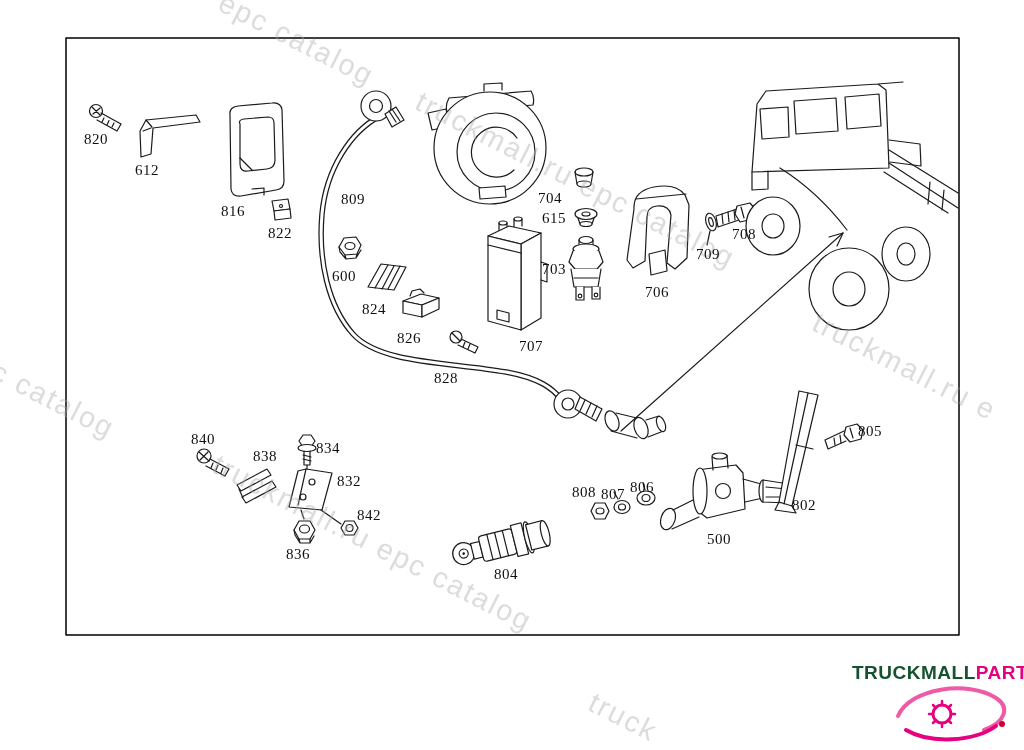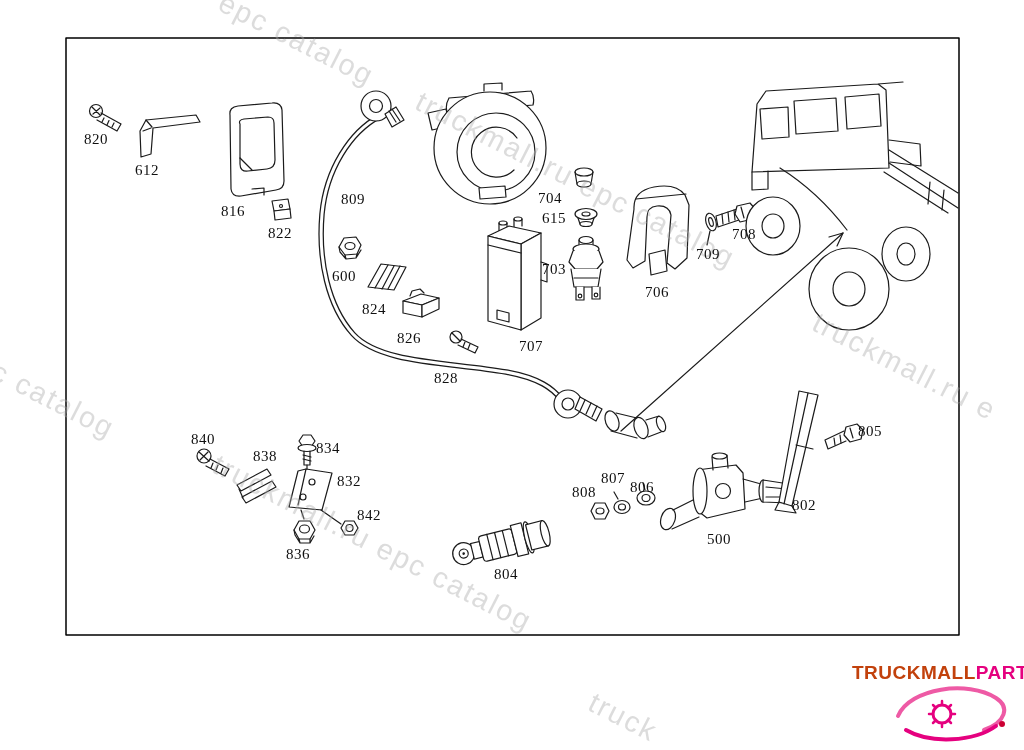--- a/index.html
+++ b/index.html
@@ -28,21 +28,21 @@
     font-size: 29px; letter-spacing: 2px;
     white-space: nowrap;
     transform: rotate(27deg);
     transform-origin: left top;
     font-family: "Liberation Sans", sans-serif;
     pointer-events: none;
   }
   
   .logo { position: absolute; z-index: 4; left: 852px; top: 662px; width: 170px; }
   .logo-text { font-family: "Liberation Sans", sans-serif; font-weight: bold; font-size: 19px; letter-spacing: 0.5px; white-space: nowrap; }
-  .logo-gray { color: #c2410c; }
+  .logo-gray { color: #14532d; }
   .logo-pink { color: #e5017f; }
   .logo-swoosh { margin-left: 38px; margin-top: -2px; }
 </style>
 </head>
 <body>
 
 <div class="wm" style="left:228px; top:-14px;">epc catalog</div>
 <div class="wm" style="left:425px; top:85px;">truckmall.ru epc catalog</div>
 <div class="wm" style="left:822px; top:306px;">truckmall.ru e</div>
 <div class="wm" style="left:-48px; top:330px;">l epc catalog</div>
@@ -334,21 +334,21 @@
 <div class="lbl" style="left:732px; top:226px;">708</div>
 <div class="lbl" style="left:696px; top:246px;">709</div>
 <div class="lbl" style="left:191px; top:431px;">840</div>
 <div class="lbl" style="left:253px; top:448px;">838</div>
 <div class="lbl" style="left:316px; top:440px;">834</div>
 <div class="lbl" style="left:337px; top:473px;">832</div>
 <div class="lbl" style="left:357px; top:507px;">842</div>
 <div class="lbl" style="left:286px; top:546px;">836</div>
 <div class="lbl" style="left:494px; top:566px;">804</div>
 <div class="lbl" style="left:572px; top:484px;">808</div>
-<div class="lbl" style="left:601px; top:470px;text-align:right;">807</div>
+<div class="lbl" style="left:601px; top:486px;text-align:right;">807</div>
 <div class="lbl" style="left:630px; top:469px;margin-top:10px;">806</div>
 <div class="lbl" style="left:707px; top:531px;">500</div>
 <div class="lbl" style="left:858px; top:423px;">805</div>
 <div class="lbl" style="left:792px; top:497px;">802</div>
 
 <div class="logo">
   <div class="logo-text">
     <span class="logo-gray">TRUCKMALL</span><span class="logo-pink">PARTS</span>
   </div>
   <svg class="logo-swoosh" width="125" height="62" viewBox="0 0 125 62">

